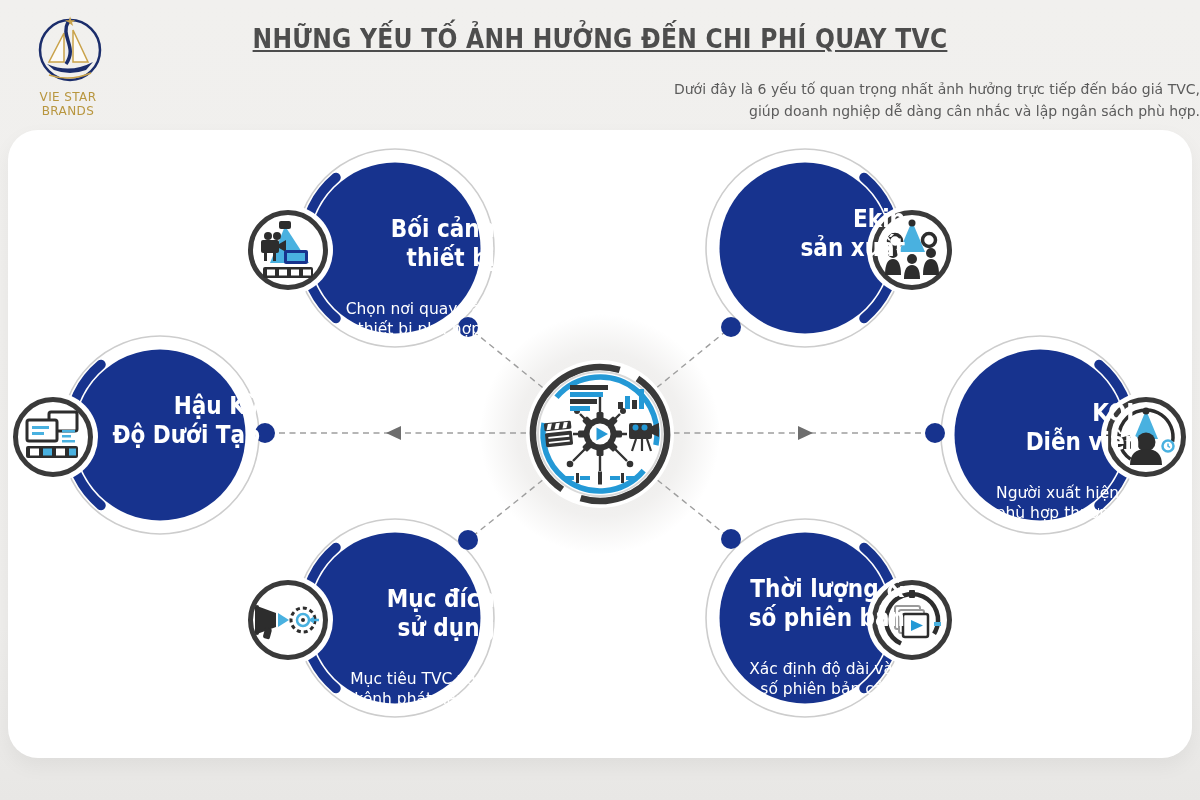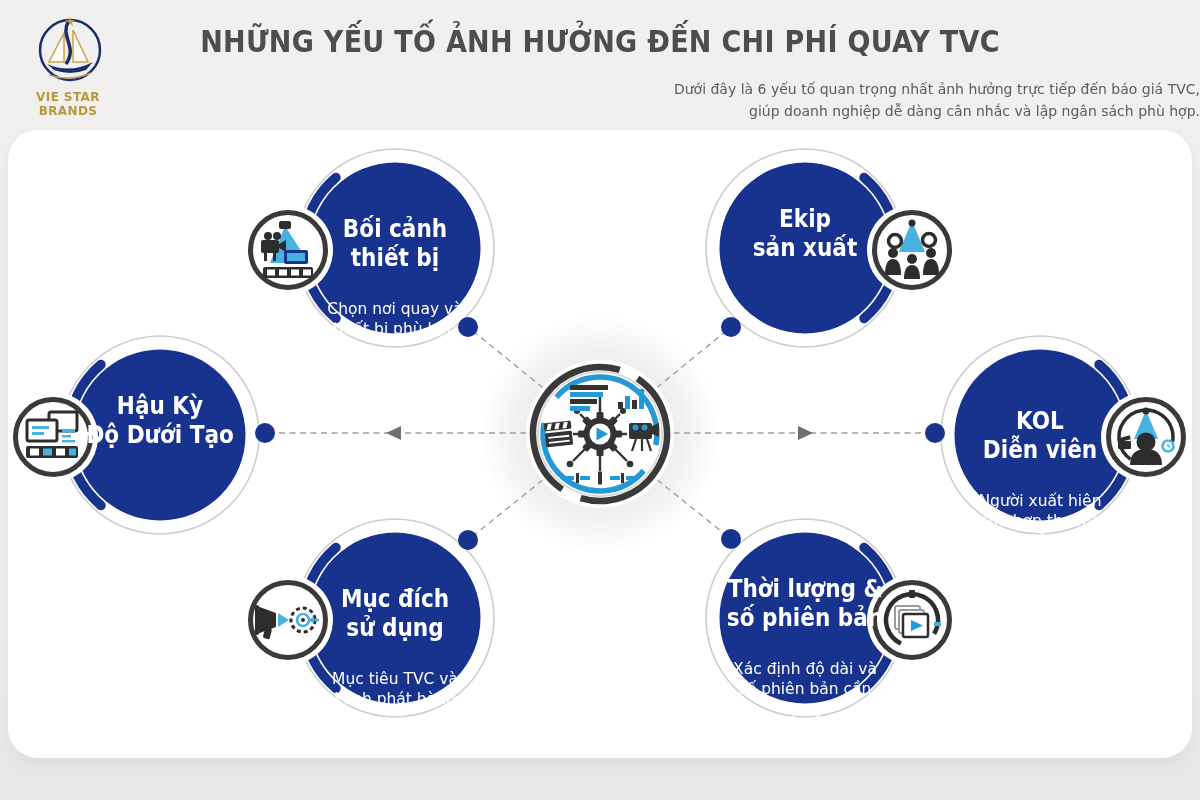--- a/index.html
+++ b/index.html
@@ -1,34 +1,34 @@
 <!DOCTYPE html>
 <html><head>
 <meta charset="utf-8">
 <style>
   html,body{margin:0;padding:0;}
   .stage{position:relative;width:1200px;height:800px;overflow:hidden;
     background:linear-gradient(#f1f0ee 0%,#efeeec 78%,#e8e7e5 100%);
     font-family:"DejaVu Sans","Liberation Sans",sans-serif;}
   .logo{position:absolute;left:14px;top:4px;width:108px;text-align:center;}
-  .logo-text{font-size:12px;font-weight:bold;color:#b8963f;letter-spacing:.4px;margin-top:-6px;}
+  .logo-text{font-size:12px;font-weight:normal;color:#b8963f;letter-spacing:.4px;margin-top:-6px;}
   .header-title{position:absolute;top:24px;left:0;width:100%;text-align:center;
-    font-size:30px;font-weight:bold;font-stretch:condensed;color:#4d4d4d;letter-spacing:.3px;}
+    font-size:26px;font-weight:bold;font-stretch:condensed;color:#4d4d4d;letter-spacing:.3px;text-decoration:underline;}
   .header-sub{position:absolute;top:78px;left:0;width:100%;text-align:right;
     font-size:14px;color:#5b5b5b;line-height:1.6;white-space:pre-line;}
   .card{position:absolute;left:8px;top:130px;width:1184px;height:628px;background:#ffffff;
     border-radius:30px;box-shadow:0 8px 20px rgba(0,0,0,.05);}
   .diagram{position:absolute;left:0;top:0;}
-  .node-text{position:absolute;width:200px;text-align:center;color:#ffffff;white-space:pre-line;}
+  .node-text{position:absolute;width:200px;text-align:right;color:#ffffff;white-space:pre-line;}
   .node-title{font-size:24px;font-weight:bold;font-stretch:condensed;line-height:1.22;}
   .node-desc{font-size:15.5px;line-height:1.3;margin:6px auto 0;}
   .n1{left:295px;top:196px}.n1 .node-desc{max-width:172px}
   .n2{left:705px;top:186px}.n2 .node-desc{max-width:150px}
   .n3{left:60px;top:373px}.n3 .node-desc{max-width:156px}
-  .n4{left:940px;top:388px}.n4 .node-desc{max-width:158px}
+  .n4{left:940px;top:380px}.n4 .node-desc{max-width:158px}
   .n5{left:295px;top:566px}.n5 .node-desc{max-width:162px}
   .n6{left:705px;top:556px}.n6 .node-desc{max-width:176px}
 </style>
 </head>
 <body>
 
 <div class="stage">
 
   <div class="logo">
     <svg width="104" height="88" viewBox="0 0 104 88">

